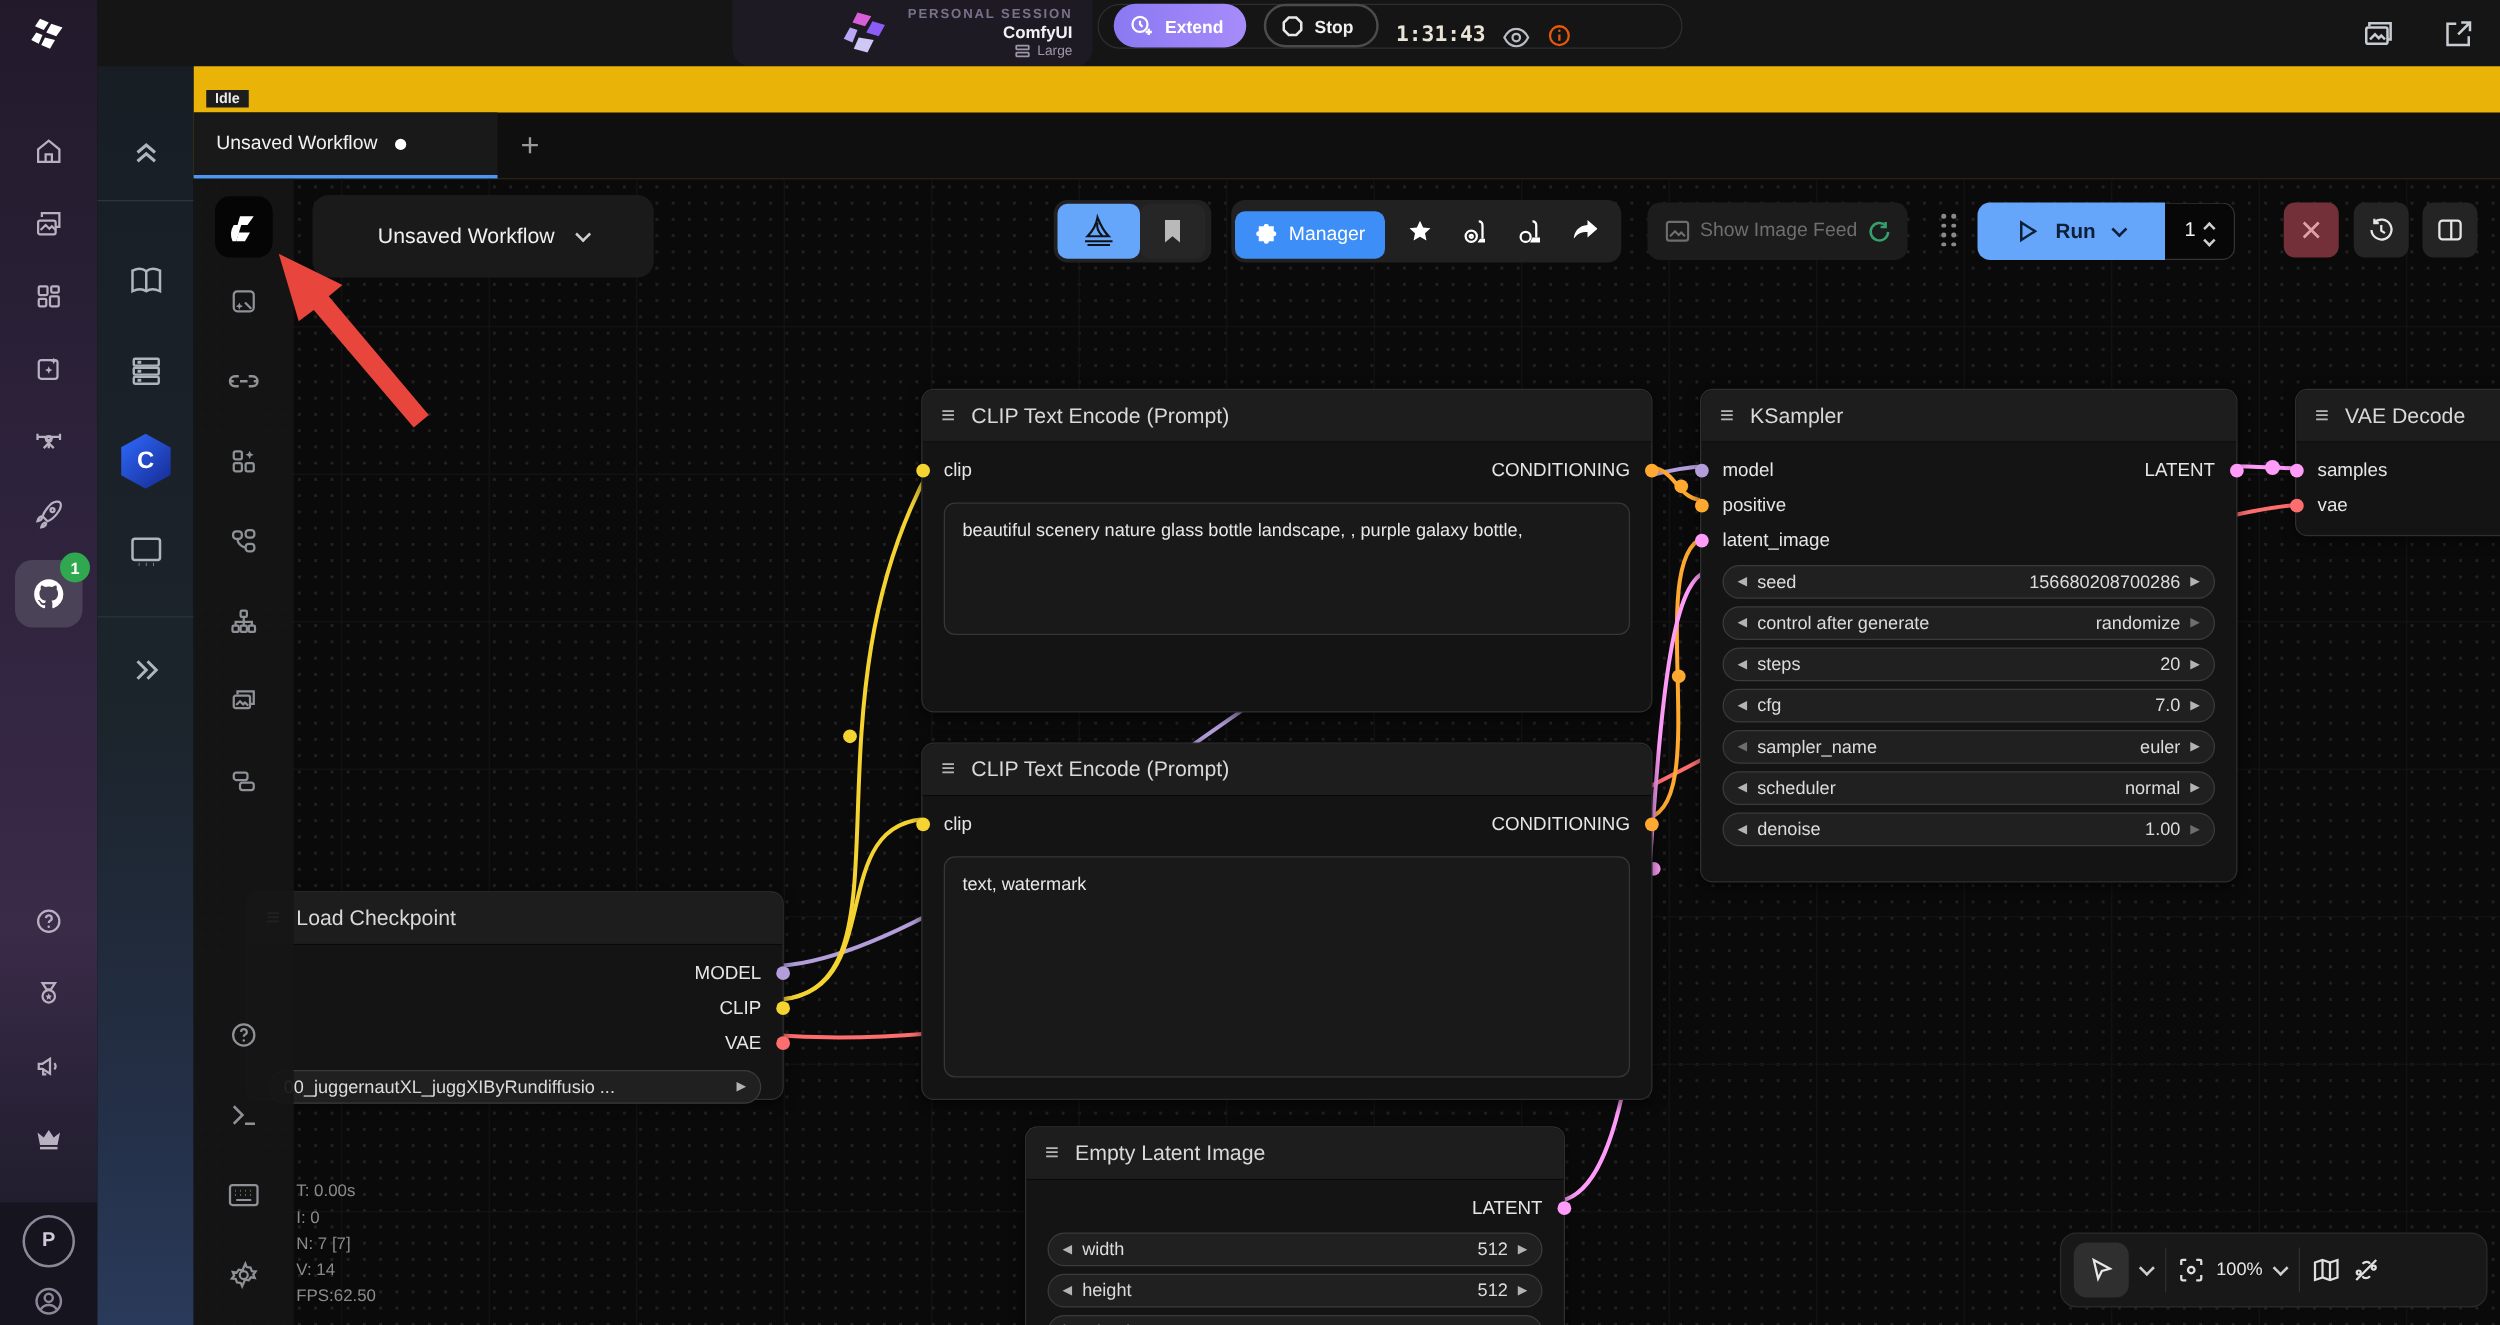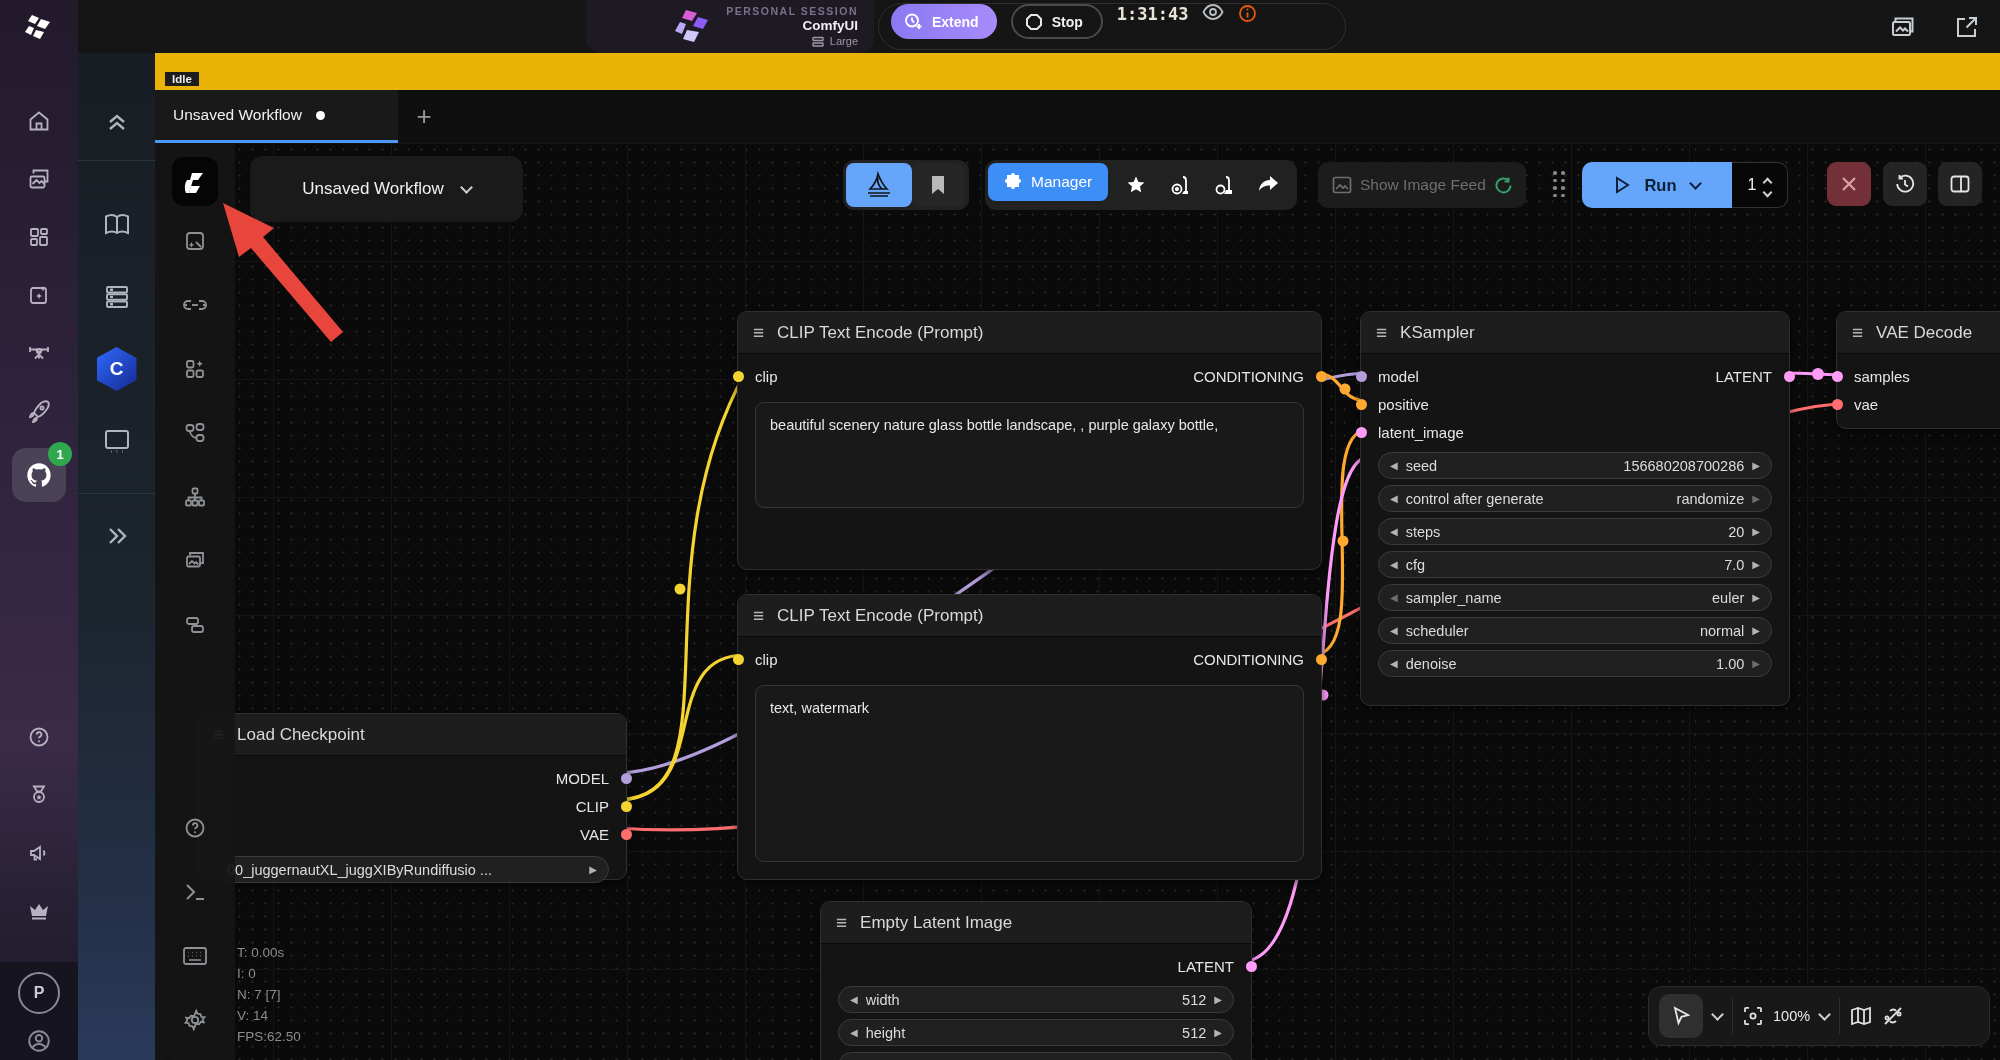--- a/index.html
+++ b/index.html
@@ -12,22 +12,22 @@
   
   #col2{left:78px;top:0;width:77px;height:1060px;background:linear-gradient(180deg,#171d23 0%,#1c242c 55%,#243048 85%,#2a3a5a 100%);display:flex;flex-direction:column;align-items:center;}
   .c2div{width:77px;height:1px;background:#2c343c;}
   .c2item{width:77px;height:72px;display:flex;align-items:center;justify-content:center;}
   
   #topbar{left:78px;top:0;width:1922px;height:53px;background:#151515;}
   #sessionbox{left:508px;top:0;width:288px;height:53px;background:#1e1a24;border-radius:0 0 14px 14px;display:flex;align-items:center;justify-content:flex-end;gap:14px;padding:0 16px;}
   .sess-col{display:flex;flex-direction:column;align-items:flex-end;line-height:1.25;}
   .sess-label{font-size:10.5px;font-weight:bold;letter-spacing:1.5px;color:#79718a;}
   .sess-app{font-size:13.5px;font-weight:bold;color:#f2f0f5;}
-  .sess-size{font-size:11px;color:#9d97a8;display:flex;align-items:flex-end;gap:6px;}
-  #ctlgroup{left:800px;top:3px;width:468px;height:47px;border:1px solid #2e2e2e;border-radius:24px;display:flex;align-items:flex-start;gap:14px;padding:0 12px;}
+  .sess-size{font-size:11px;color:#9d97a8;display:flex;align-items:flex-start;gap:6px;}
+  #ctlgroup{left:800px;top:3px;width:468px;height:36px;border:1px solid #2e2e2e;border-radius:24px;display:flex;align-items:flex-end;gap:14px;padding:0 12px;}
   #extendbtn{height:35px;padding:0 18px 0 12px;border-radius:18px;background:linear-gradient(90deg,#8a79f2,#a78bfa);display:flex;align-items:center;gap:9px;color:#fff;font-weight:bold;font-size:14px;}
   #stopbtn{height:35px;padding:0 18px 0 12px;border-radius:18px;border:2px solid #4b4b4b;display:flex;align-items:center;gap:9px;color:#f0f0f0;font-weight:bold;font-size:14px;}
   #timer{font-family:"DejaVu Sans Mono",monospace;font-size:17px;font-weight:bold;color:#eae4d8;}
   
   #tabstrip{left:155px;top:53px;width:1845px;height:90px;background:#eab308;}
   #idletag{position:absolute;left:10px;top:19px;font-size:11.5px;font-weight:bold;color:#ececec;background:#1d1d1d;padding:1px 7px;}
   #tabrow{position:absolute;left:0;top:37px;width:1845px;height:53px;background:#0f0f0f;display:flex;align-items:stretch;}
   #tab-active{width:243px;background:#191919;border-bottom:3px solid #4b97f2;display:flex;align-items:center;gap:14px;padding:0 18px;font-size:15.5px;color:#f1f1f1;}
   .tabdot{width:9px;height:9px;border-radius:50%;background:#fff;}
   #tab-add{width:52px;display:flex;align-items:center;justify-content:center;color:#9a9a9a;font-size:26px;font-weight:300;}
@@ -46,21 +46,21 @@
   .slots{position:relative;padding-top:8px;}
   .slot{height:28px;display:flex;align-items:center;padding:0 17px;font-size:15px;color:#e6e6e6;position:relative;}
   .slot.out{justify-content:flex-end;}
   .dot{position:absolute;width:11px;height:11px;border-radius:50%;top:8.5px;}
   .dot.in{left:-5.5px;} .dot.outd{right:-5.5px;}
   .widget{height:27px;margin:6px 17px 0;background:#202020;border:1px solid #3b3b3b;border-radius:14px;display:flex;align-items:center;gap:8px;padding:0 11px;font-size:14.5px;color:#dcdcdc;}
   .warr{font-size:10px;color:#b3b3b3;line-height:1;}
   .wlabel{flex:1;} .wval{text-align:right;}
   .ntext{margin:12px 17px;background:#191919;border:1px solid #363636;border-radius:9px;padding:12px 14px;font-size:14.5px;color:#e8e8e8;line-height:1.4;}
   
-  .fgroup{position:absolute;top:17px;height:50px;background:#212121;border-radius:11px;display:flex;align-items:flex-start;padding:3px;z-index:40;}
+  .fgroup{position:absolute;top:17px;height:50px;background:#212121;border-radius:11px;display:flex;align-items:flex-end;padding:3px;z-index:40;}
   .tbtn{height:44px;display:flex;align-items:center;justify-content:center;border-radius:8px;}
   #wfdrop{left:95px;top:13px;width:273px;height:66px;background:#1a1a1a;border-radius:13px;display:flex;align-items:center;justify-content:center;gap:18px;font-size:17px;color:#f0f0f0;z-index:40;position:absolute;}
   .chev{width:9px;height:9px;border-right:2.2px solid #cfcfcf;border-bottom:2.2px solid #cfcfcf;transform:rotate(45deg);margin-top:-4px;}
   .chev.up{transform:rotate(-135deg);margin-top:4px;}
   #managerbtn{height:38px;background:#3e8ef7;border-radius:8px;display:flex;align-items:center;gap:9px;padding:0 16px;color:#fff;font-size:15.5px;margin-right:6px;}
   #imgfeed{left:1163px;top:19px;height:46px;background:#1c1c1c;border-radius:10px;display:flex;align-items:center;gap:8px;padding:0 14px;color:#6e6e6e;font-size:15.5px;z-index:40;position:absolute;}
   #runbtn{height:46px;width:150px;background:#65a5fa;border-radius:10px 0 0 10px;display:flex;align-items:center;justify-content:center;gap:14px;color:#0e1f38;font-size:16.5px;font-weight:bold;}
   #runcount{height:46px;width:56px;background:#070707;border:1px solid #333;border-left:none;border-radius:0 10px 10px 0;display:flex;align-items:center;justify-content:center;gap:8px;color:#f2f2f2;font-size:16px;}
   .sq44{width:44px;height:44px;border-radius:9px;display:flex;align-items:center;justify-content:center;z-index:40;position:absolute;top:19px;}
   

